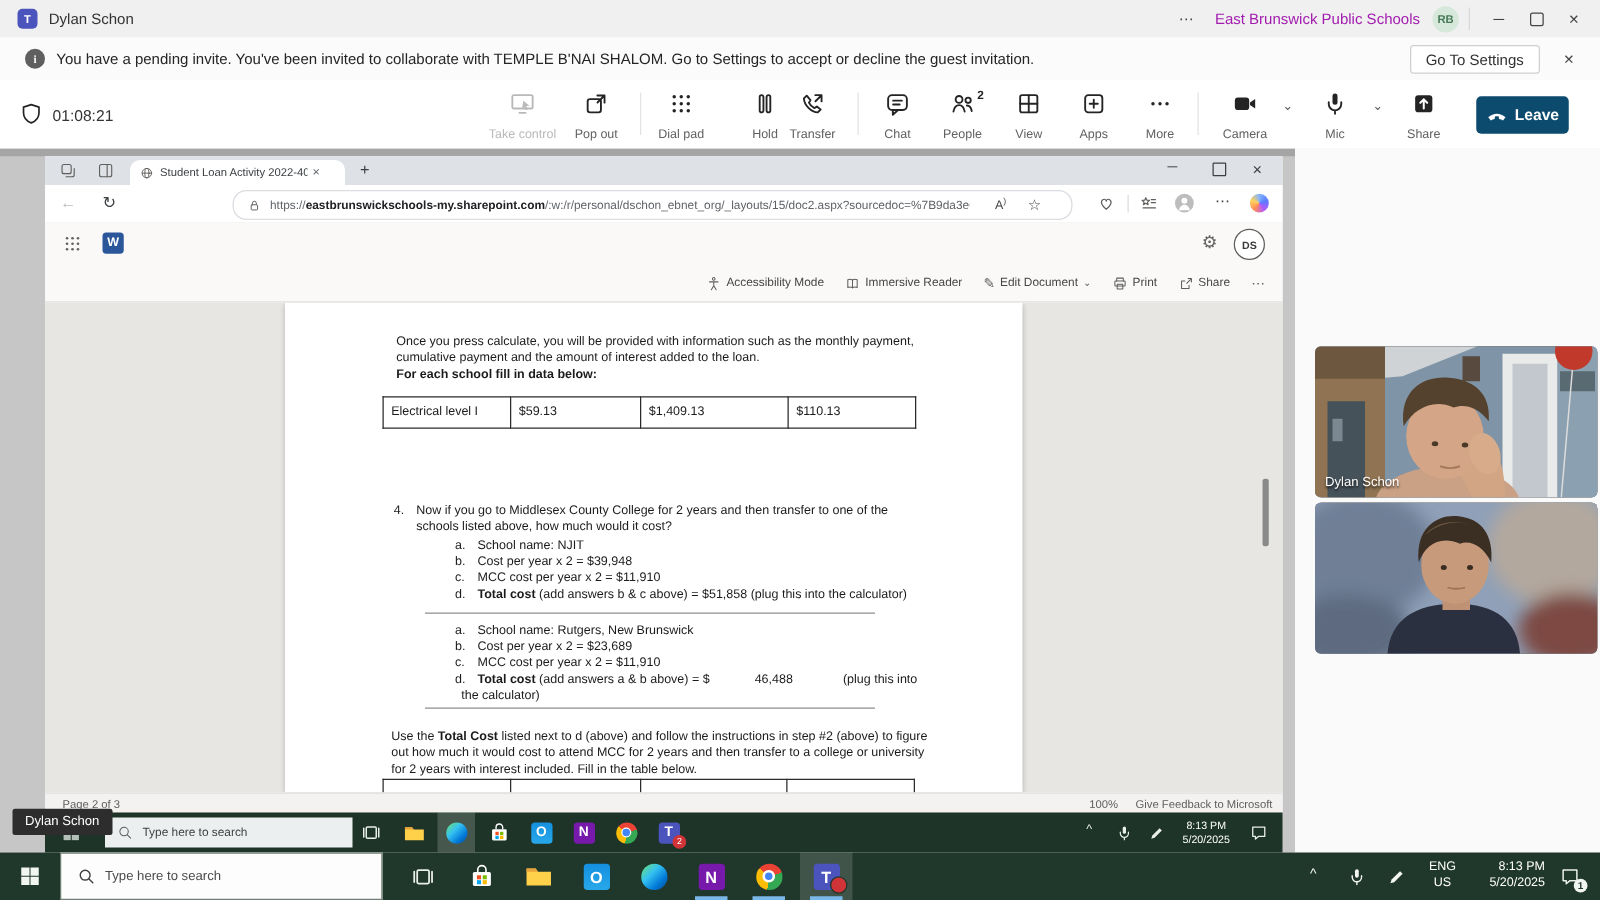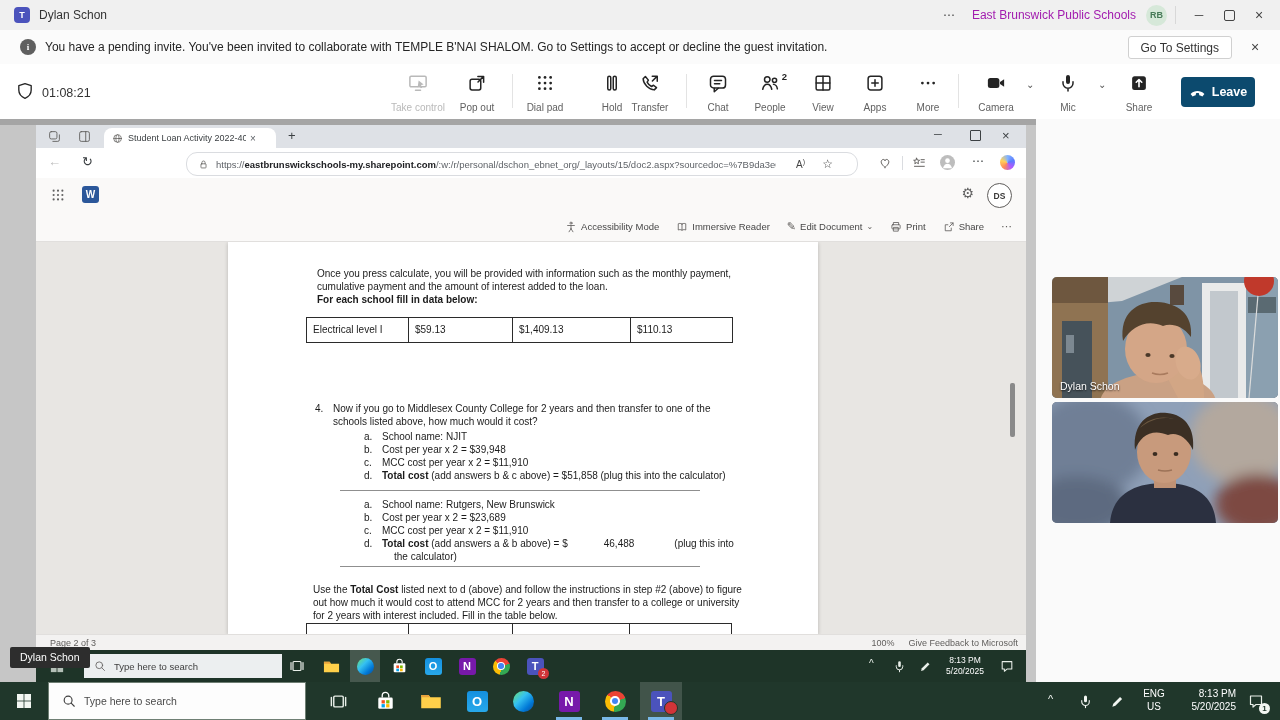--- a/index.html
+++ b/index.html
@@ -412,21 +412,21 @@
                 <span>Cost per year x 2 = $23,689</span>
               </div>
             <div class="srow" style="left:136px;top:282px">
                 <span class="snum">c.</span>
                 <span>MCC cost per year x 2 = $11,910</span>
               </div>
             <div class="srow" style="left:136px;top:295px">
                 <span class="snum">d.</span>
                 <span><span class="b">Total cost</span><span> (add answers a &amp; b above) = $</span><span style="margin-left:36px">46,488</span><span style="margin-left:40px">(plug this into</span></span>
               </div>
-            <div class="srow" style="left:166px;top:308px">
+            <div class="srow" style="left:141px;top:308px">
                 <span>the calculator)</span>
               </div>
 
             <div class="hr" style="left:112px;top:324px;width:360px"></div>
 
             <p class="abs" style="left:85px;top:341px;width:430px;margin:0"><span>Use the </span><span class="b">Total Cost</span><span> listed next to d (above) and follow the instructions in step #2 (above) to figure out how much it would cost to attend MCC for 2 years and then transfer to a college or university for 2 years with interest included.  Fill in the table below.</span></p>
 
             <div class="abs" style="left:78px;top:381px;width:426px;display:flex">
               <div class="pcell" style="width:102px"></div>
                 <div class="pcell" style="width:104px"></div>

